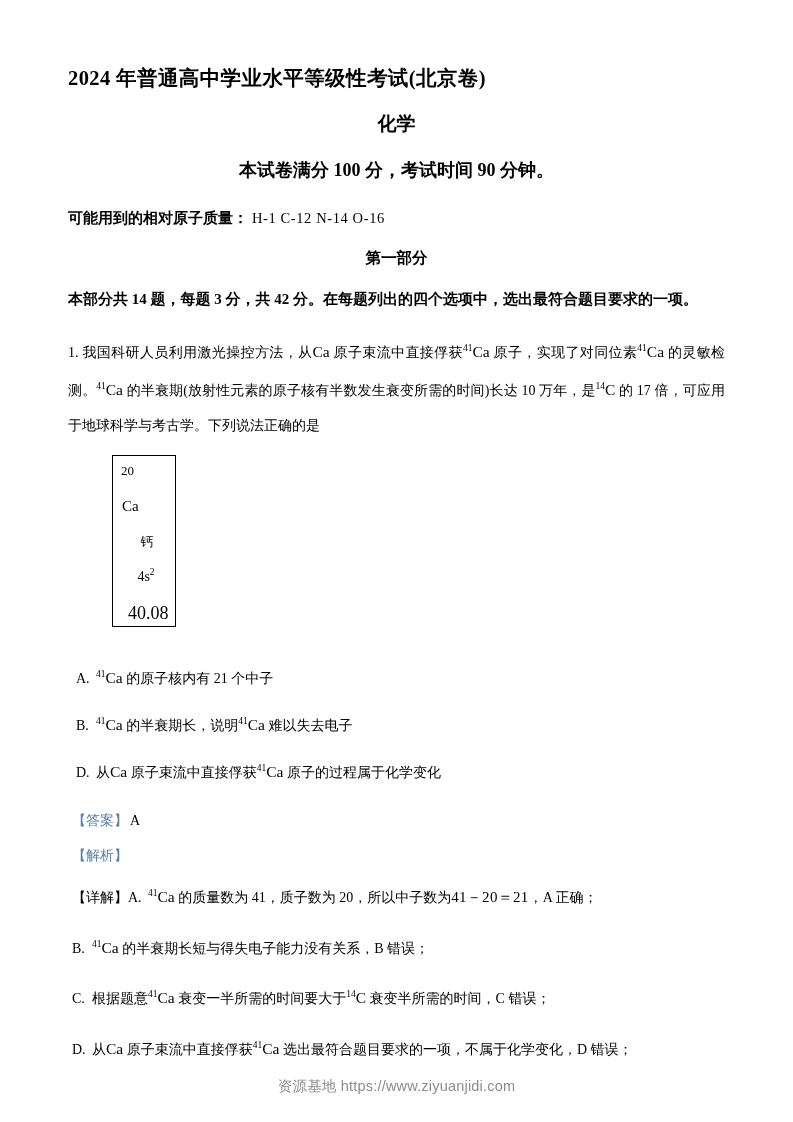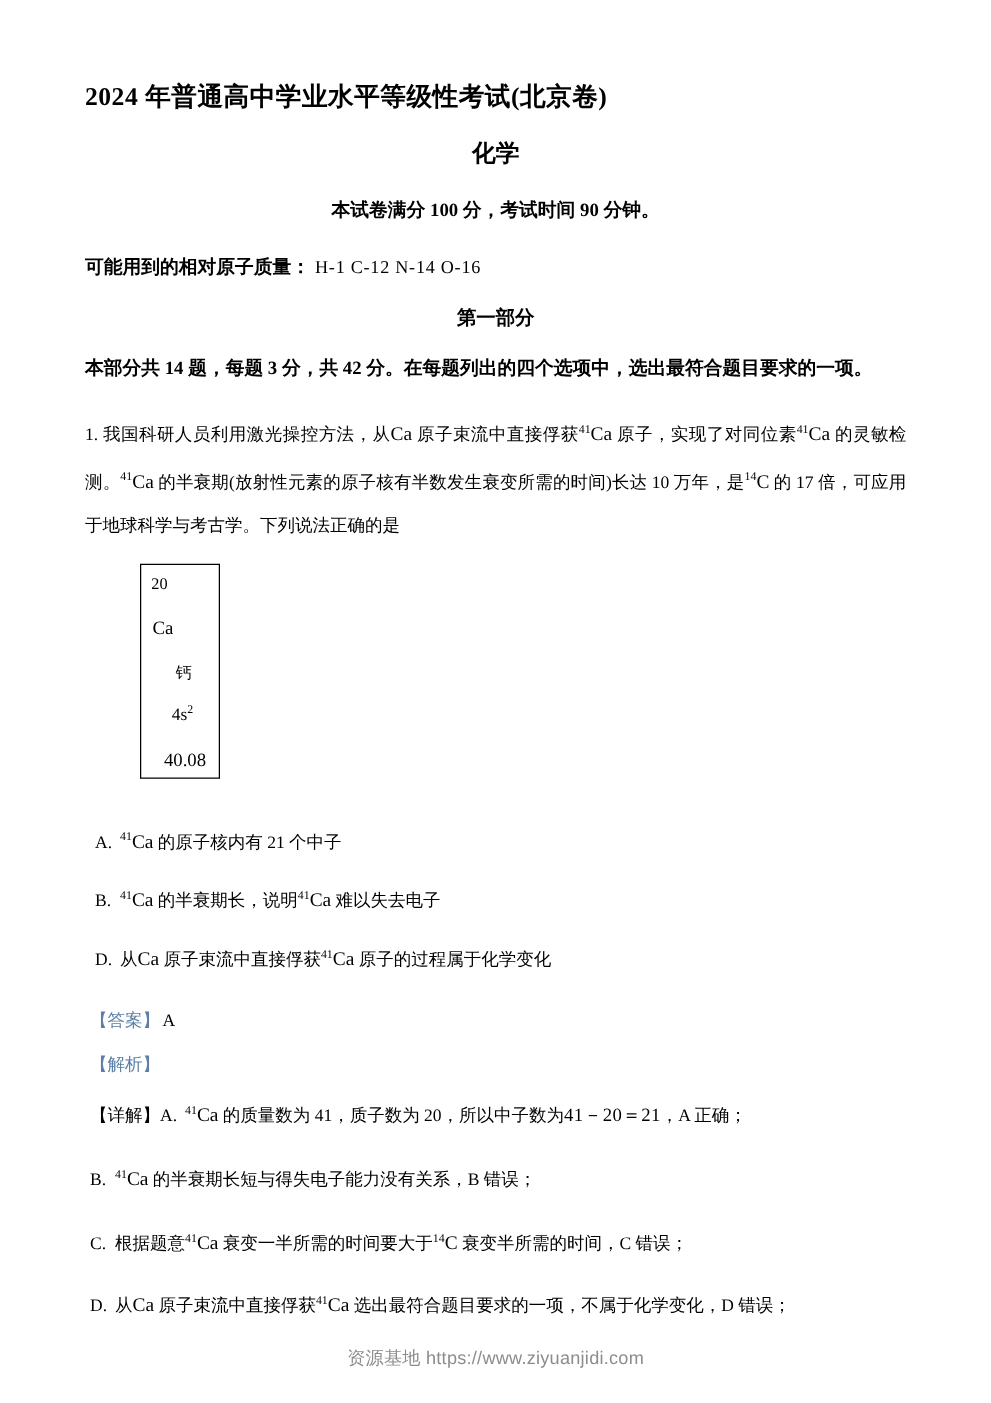--- a/index.html
+++ b/index.html
@@ -36,21 +36,21 @@
     text-align: center;
     font-weight: bold;
     font-size: 19px;
     margin: 0;
     padding-top: 22px;
     line-height: 1.2;
   }
   .doc-scoreline {
     text-align: center;
     font-weight: bold;
-    font-size: 15px;
+    font-size: 18px;
     margin: 0;
     padding-top: 25px;
     line-height: 1.2;
   }
 
   
   .atomic-mass {
     font-size: 15px;
     margin: 0;
     padding-top: 27px;
@@ -114,21 +114,21 @@
     line-height: 1.1;
     margin-left: 44px;
   }
   .element-card .row {
     margin-bottom: 20px;
   }
   .el-number { text-align: left; padding-left: 1px; }
   .el-symbol { text-align: left; font-size: 15px; padding-left: 2px; }
   .el-name   { text-align: center; font-size: 13px; padding-left: 6px;}
   .el-config { text-align: center; font-size: 14px; padding-left: 4px;}
-  .el-weight { text-align: center; font-size: 15px; padding-left: 8px; margin-bottom: 0; }
+  .el-weight { text-align: center; font-size: 18px; padding-left: 8px; margin-bottom: 0; }
 
   
   .options {
     padding-top: 42px;
   }
   .option {
     font-size: 14px;
     line-height: 1.2;
     margin: 0 0 28px 8px;
   }

